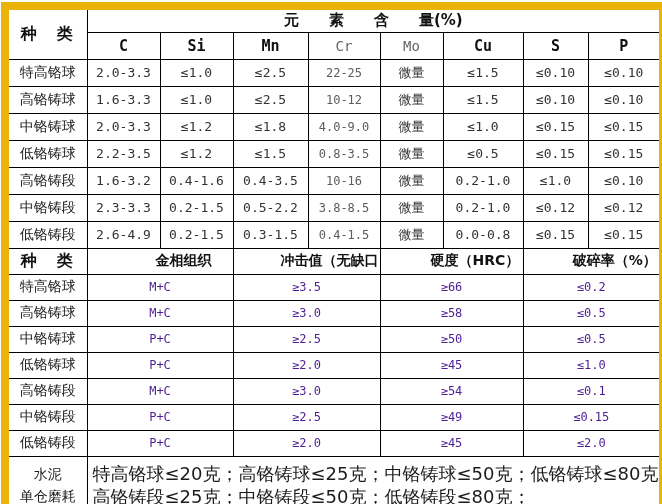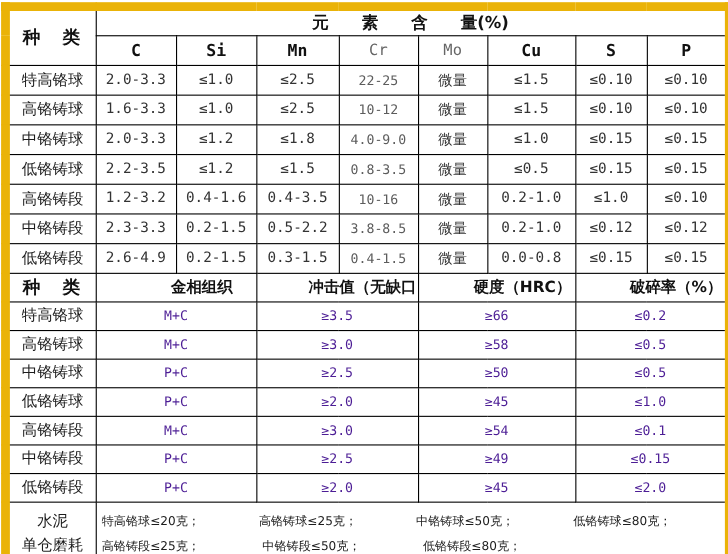--- a/index.html
+++ b/index.html
@@ -35,21 +35,21 @@
     font-size:13px;color:#333;
   }
   td.mut{color:#5c5c5c;font-size:12px;}
   td.phys{
     font-family:"DejaVu Sans Mono","Liberation Mono",monospace;
     font-size:12px;color:#4c1d95;
   }
   td.footer-label{font-size:14px;line-height:22px;color:#1c1c1c;}
   td.footer-content{text-align:left;vertical-align:middle;}
   .f-line{display:flex;height:23px;line-height:23px;align-items:center;}
-  .f-item{width:146px;font-size:11px;color:#1c1c1c;padding-left:5px;box-sizing:border-box;}
+  .f-item{width:146px;font-size:18px;color:#1c1c1c;padding-left:5px;box-sizing:border-box;}
 </style>
 </head>
 <body>
 
 <div class="sheet">
   <table class="spec">
     <colgroup>
       <col style="width:82px">
         <col style="width:73px">
         <col style="width:73px">
@@ -114,21 +114,21 @@
           <td class="num">≤1.2</td>
           <td class="num">≤1.5</td>
           <td class="num mut">0.8-3.5</td>
           <td class="num">微量</td>
           <td class="num">≤0.5</td>
           <td class="num">≤0.15</td>
           <td class="num">≤0.15</td>
         </tr>
         <tr class="data-row">
           <td class="kind">高铬铸段</td>
-          <td class="num">1.2-3.2</td>
+          <td class="num">1.6-3.2</td>
           <td class="num">0.4-1.6</td>
           <td class="num">0.4-3.5</td>
           <td class="num mut">10-16</td>
           <td class="num">微量</td>
           <td class="num">0.2-1.0</td>
           <td class="num">≤1.0</td>
           <td class="num">≤0.10</td>
         </tr>
         <tr class="data-row">
           <td class="kind">中铬铸段</td>

